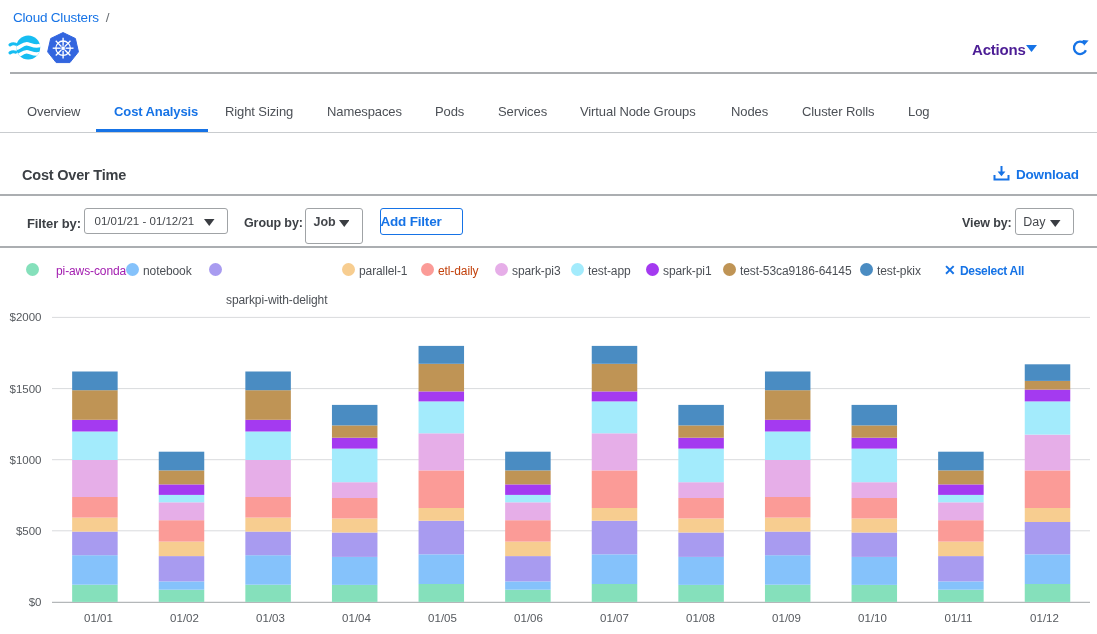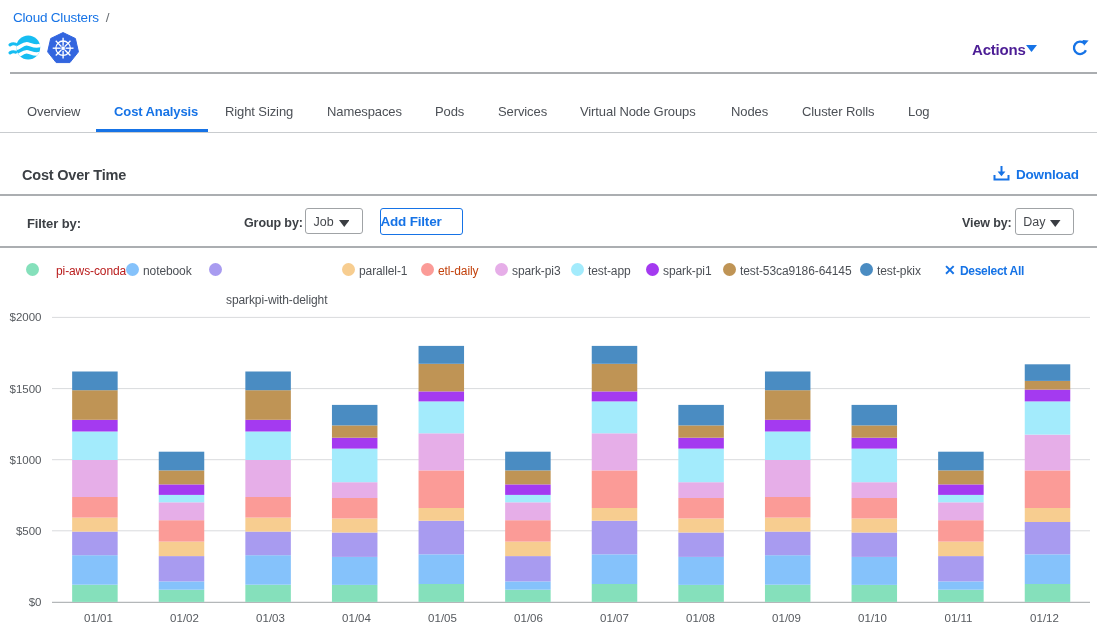--- a/index.html
+++ b/index.html
@@ -88,43 +88,49 @@
       <path d="M1.5 9 L1.5 13.5 L15.5 13.5 L15.5 9"></path>
       <line x1="8.5" y1="0" x2="8.5" y2="8"></line>
     </g>
     <polygon points="4.6,5.5 12.4,5.5 8.5,10.2" fill="#1673e6"></polygon>
   </svg>
   <div class="abs" style="left:1016px; top:167px; font-size:13.5px; letter-spacing:-0.2px; font-weight:bold; color:#1673e6;">Download</div>
 
   <div class="abs" style="left:0px; top:194px; width:1097px; height:2px; background:#abaeb1;"></div>
 
   <div class="abs" style="left:27px; top:216px; font-size:13px; letter-spacing:-0.1px; font-weight:bold; color:#3c4045;">Filter by:</div>
+  <div class="abs" style="left:83.5px; top:208.4px; width:144px; height:26px; border:1px solid #a0a3a6; border-radius:3px;">
+    <div style="position:absolute; left:10px; top:5.5px; font-size:11.5px; color:#44474c;">01/01/21 - 01/12/21</div>
+    <svg style="position:absolute; right:12px; top:9.5px;" width="10.5" height="7" viewBox="0 0 10.5 7">
+        <polygon points="0,0 10.5,0 5.25,7" fill="#3a3d42"></polygon>
+      </svg>
+  </div>
   <div class="abs" style="left:244px; top:216px; font-size:12.5px; letter-spacing:-0.1px; font-weight:bold; color:#3c4045;">Group by:</div>
-  <div class="abs" style="left:304.5px; top:208.2px; width:58px; height:26px; border:1px solid #a0a3a6; border-radius:3px;">
+  <div class="abs" style="left:304.5px; top:208.2px; width:58px; height:36px; border:1px solid #a0a3a6; border-radius:3px;font-weight:bold;">
     <div style="position:absolute; left:8px; top:6px; font-size:12.5px; color:#44474c;">Job</div>
     <svg style="position:absolute; right:12.5px; top:11px;" width="10.5" height="7" viewBox="0 0 10.5 7">
         <polygon points="0,0 10.5,0 5.25,7" fill="#3a3d42"></polygon>
       </svg>
   </div>
   <div class="abs" style="left:379.5px; top:208px; width:83px; height:27px; border:1.4px solid #1673e6; border-radius:3px; ">
     <div style="margin-top:5px; font-size:13.5px; letter-spacing:-0.2px; font-weight:bold; color:#1673e6;">Add Filter</div>
   </div>
   <div class="abs" style="left:962px; top:216px; font-size:12.5px; letter-spacing:-0.1px; font-weight:bold; color:#3c4045;">View by:</div>
   <div class="abs" style="left:1015.3px; top:208.2px; width:58.3px; height:26.4px; border:1px solid #a0a3a6; border-radius:3px;">
     <div style="position:absolute; left:7px; top:5.5px; font-size:12.5px; color:#44474c;">Day</div>
     <svg style="position:absolute; right:12px; top:10.5px;" width="10.5" height="7" viewBox="0 0 10.5 7">
         <polygon points="0,0 10.5,0 5.25,7" fill="#3a3d42"></polygon>
       </svg>
   </div>
 
   <div class="abs" style="left:0px; top:246px; width:1097px; height:2px; background:#abaeb1;"></div>
 
   <div id="legend" class="abs" style="left:0; top:263px; height:14px;">
       <div style="position:absolute; left:26px; top:0px; width:13px; height:13px; border-radius:50%; background:#85e0bb"></div>
-      <div style="position:absolute; left:43px; top:1px; font-size:12px; letter-spacing:-0.1px; color:#b91c1c; white-space:nowrap;padding-left:13px;">pi-aws-conda</div>
+      <div style="position:absolute; left:43px; top:1px; font-size:12px; letter-spacing:-0.1px; color:#a21caf; white-space:nowrap;padding-left:13px;">pi-aws-conda</div>
       <div style="position:absolute; left:126px; top:0px; width:13px; height:13px; border-radius:50%; background:#85c2fb"></div>
       <div style="position:absolute; left:143px; top:1px; font-size:12px; letter-spacing:-0.1px; color:#4c5056; white-space:nowrap;">notebook</div>
       <div style="position:absolute; left:209px; top:0px; width:13px; height:13px; border-radius:50%; background:#a89bf0"></div>
       <div style="position:absolute; left:226px; top:1px; font-size:12px; letter-spacing:-0.1px; color:#4c5056; white-space:nowrap;margin-top:29px;">sparkpi-with-delight</div>
       <div style="position:absolute; left:342px; top:0px; width:13px; height:13px; border-radius:50%; background:#f7cd90"></div>
       <div style="position:absolute; left:359px; top:1px; font-size:12px; letter-spacing:-0.1px; color:#4c5056; white-space:nowrap;">parallel-1</div>
       <div style="position:absolute; left:421px; top:0px; width:13px; height:13px; border-radius:50%; background:#fb9b97"></div>
       <div style="position:absolute; left:438px; top:1px; font-size:12px; letter-spacing:-0.1px; color:#c2410c; white-space:nowrap;">etl-daily</div>
       <div style="position:absolute; left:495px; top:0px; width:13px; height:13px; border-radius:50%; background:#e6aee8"></div>
       <div style="position:absolute; left:512px; top:1px; font-size:12px; letter-spacing:-0.1px; color:#4c5056; white-space:nowrap;">spark-pi3</div>

